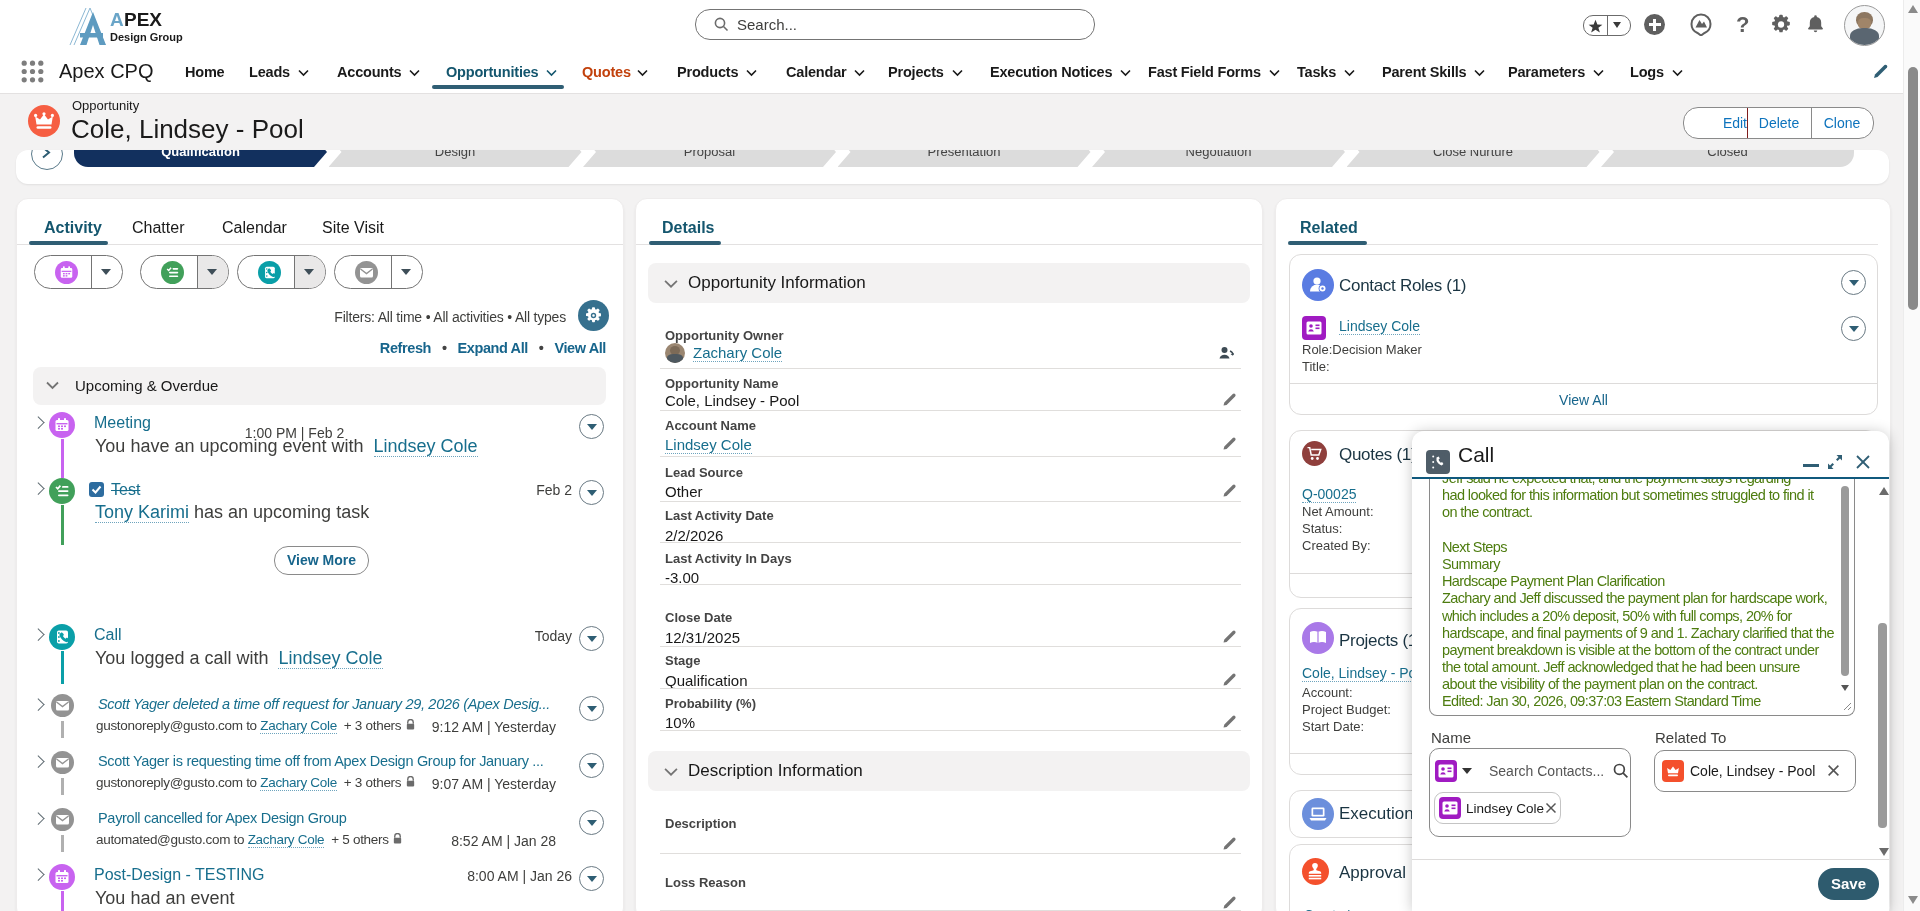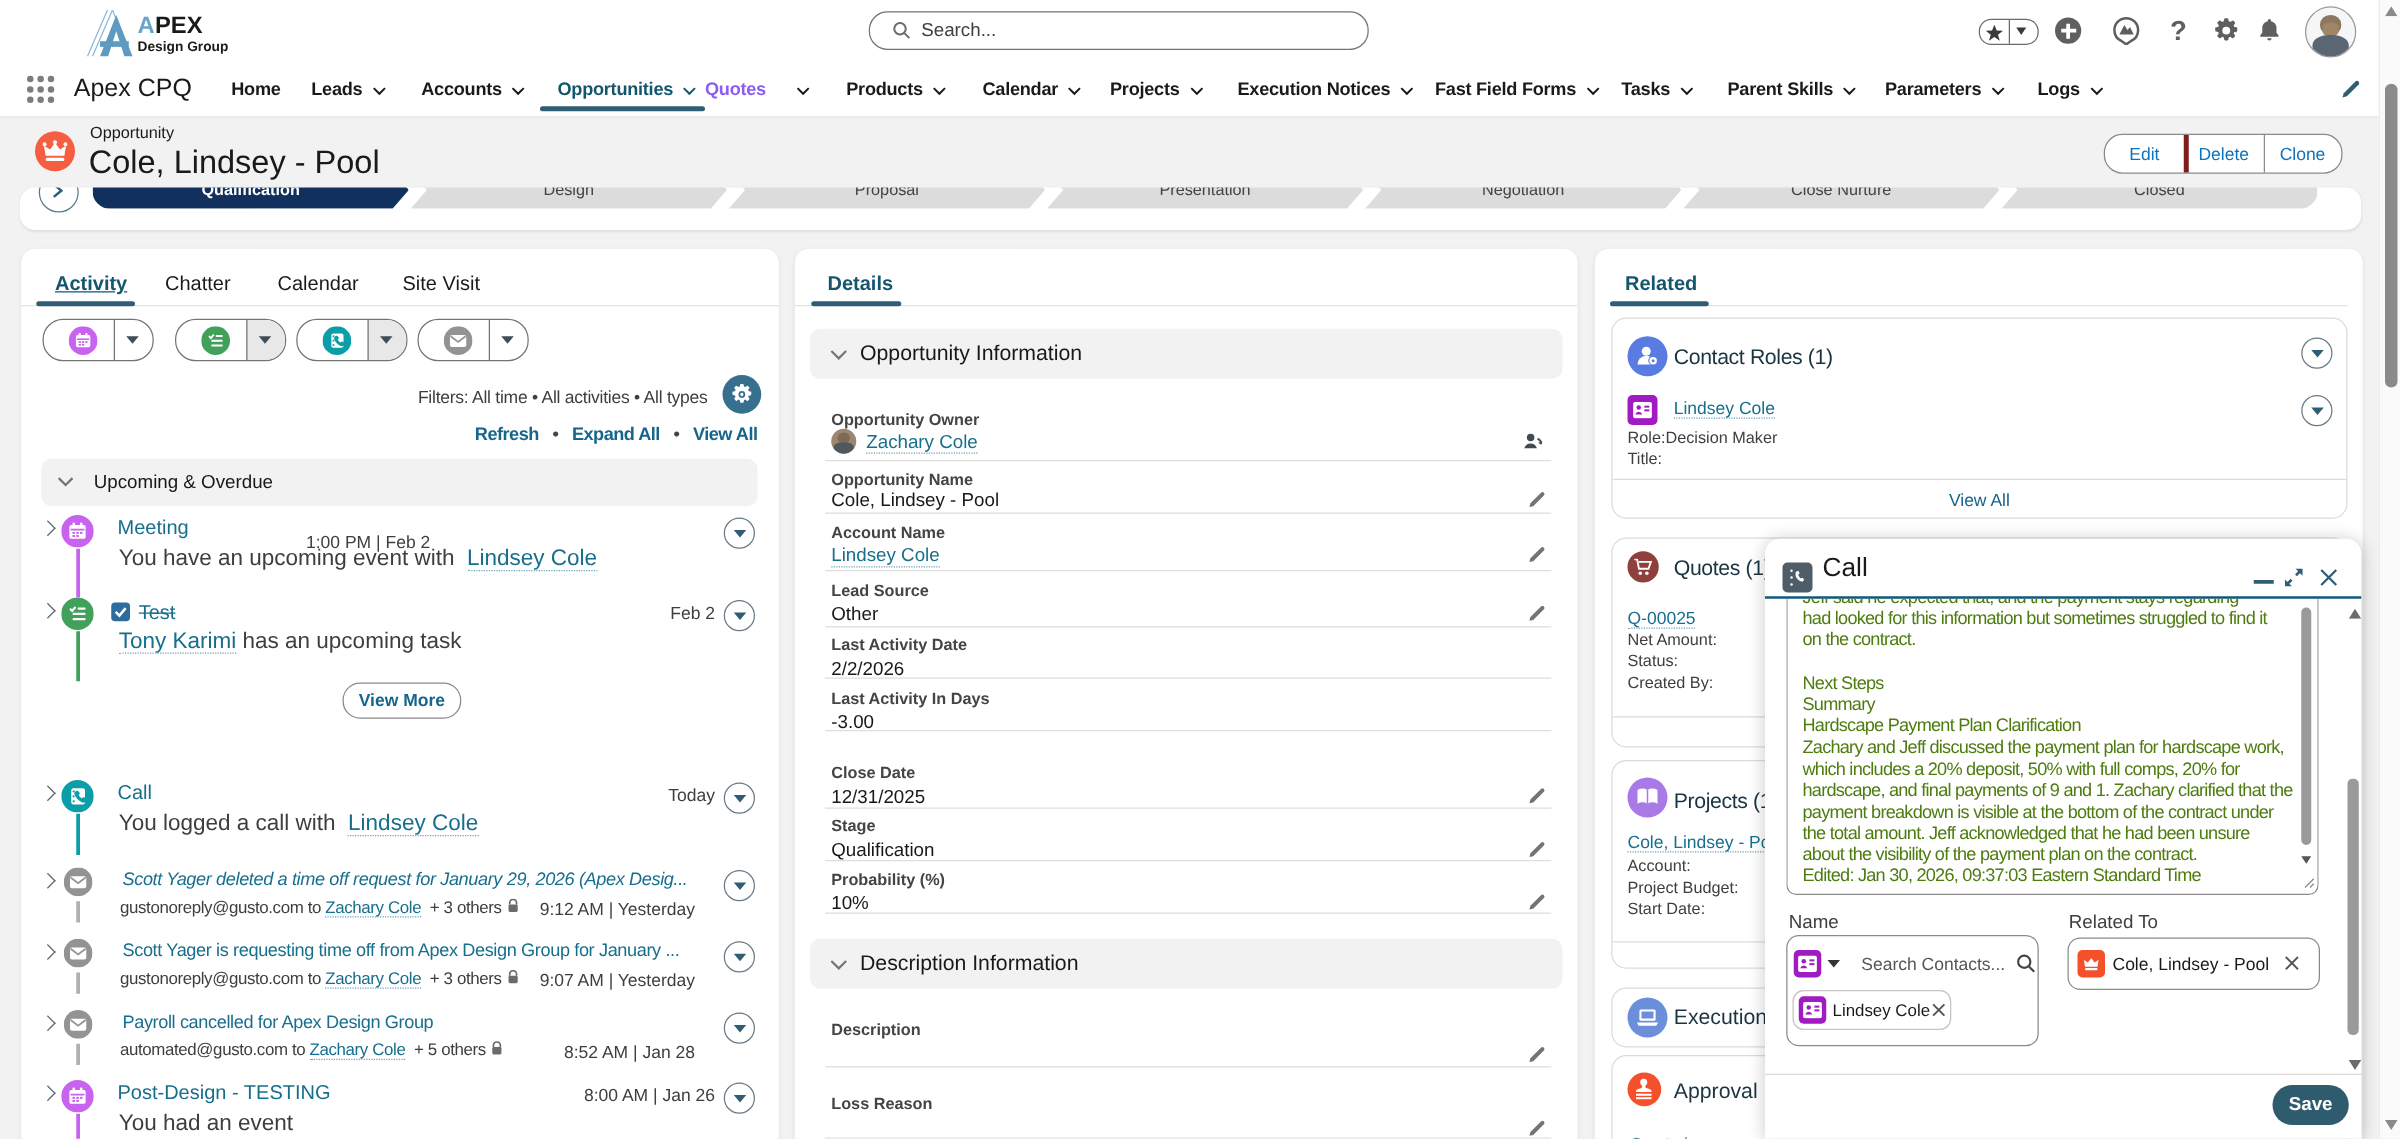--- a/index.html
+++ b/index.html
@@ -100,21 +100,21 @@
       <path d="M1 1.5 L5.5 6 L10 1.5" fill="none" stroke="#1a1a1a" stroke-width="1.6"></path>
     </svg>
     <span style="position:absolute;left:337px;top:0;color:#1a1a1a;">Accounts</span>
     <svg style="position: absolute; left: 409px; top: 5px;" width="11" height="8" viewBox="0 0 11 8">
       <path d="M1 1.5 L5.5 6 L10 1.5" fill="none" stroke="#1a1a1a" stroke-width="1.6"></path>
     </svg>
     <span style="position:absolute;left:446px;top:0;color:#14566e;">Opportunities</span>
     <svg style="position: absolute; left: 546px; top: 5px;" width="11" height="8" viewBox="0 0 11 8">
       <path d="M1 1.5 L5.5 6 L10 1.5" fill="none" stroke="#14566e" stroke-width="1.6"></path>
     </svg>
-    <span style="position:absolute;left:564px;top:0;color:#8b5cf6;">Quotes</span>
+    <span style="position:absolute;left:582px;top:0;color:#c2410c;">Quotes</span>
     <svg style="position: absolute; left: 637px; top: 5px;" width="11" height="8" viewBox="0 0 11 8">
       <path d="M1 1.5 L5.5 6 L10 1.5" fill="none" stroke="#1a1a1a" stroke-width="1.6"></path>
     </svg>
     <span style="position:absolute;left:677px;top:0;color:#1a1a1a;">Products</span>
     <svg style="position:absolute;left:746px;top:5px;" width="11" height="8" viewBox="0 0 11 8">
       <path d="M1 1.5 L5.5 6 L10 1.5" fill="none" stroke="#1a1a1a" stroke-width="1.6"></path>
     </svg>
     <span style="position:absolute;left:786px;top:0;color:#1a1a1a;">Calendar</span>
     <svg style="position: absolute; left: 854px; top: 5px;" width="11" height="8" viewBox="0 0 11 8">
       <path d="M1 1.5 L5.5 6 L10 1.5" fill="none" stroke="#1a1a1a" stroke-width="1.6"></path>
@@ -159,21 +159,21 @@
     <path d="M2.5 12.5 L1.2 4.5 L6 7.5 L10 2.2 L14 7.5 L18.8 4.5 L17.5 12.5 Z" fill="#fff"></path>
     <circle cx="1.6" cy="3.4" r="1.6" fill="#fff"></circle>
       <circle cx="10" cy="1.8" r="1.6" fill="#fff"></circle>
       <circle cx="18.4" cy="3.4" r="1.6" fill="#fff"></circle>
     <rect x="2.5" y="14.2" width="15" height="2.6" rx="1.3" fill="#fff"></rect>
   </svg>
 </div>
 <div class="abs" style="left:72px;top:98px;font-size:13px;color:#1a1a1a;">Opportunity</div>
 <div class="abs" style="left:71px;top:114px;font-size:26px;color:#1a1a1a;">Cole, Lindsey - Pool</div>
 <div class="abs" style="left:1683px;top:107px;width:189px;height:30px;border:1px solid #8a8a8a;border-radius:15px;background:#fff;font-size:14px;color:#0d73bd;">
-  <div class="abs" style="left:0;top:0;width:63px;height:30px;line-height:30px;text-align:center;border-right:4px solid #7f1d1d;">Edit</div>
+  <div class="abs" style="left:0;top:0;width:63px;height:30px;line-height:30px;text-align:right;border-right:1px solid #7f1d1d;">Edit</div>
   <div class="abs" style="left:63px;top:0;width:64px;height:30px;line-height:30px;text-align:center;border-right:1px solid #8a8a8a;">Delete</div>
   <div class="abs" style="left:127px;top:0;width:62px;height:30px;line-height:30px;text-align:center;">Clone</div>
 </div>
 
 <div class="abs" style="left:16px;top:150px;width:1873px;height:34px;background:#fff;border-radius:12px;box-shadow:0 1px 2px rgba(0,0,0,.08);overflow:hidden;">
   <div class="abs" style="left:15px;top:-12px;width:30px;height:30px;border-radius:50%;border:1.5px solid #5a7a8a;background:#fff;">
     <svg class="abs" style="left:9px;top:7px;" width="10" height="13" viewBox="0 0 10 13">
         <path d="M2 1.5 L8 6.5 L2 11.5" fill="none" stroke="#2f5e74" stroke-width="2"></path>
       </svg>
   </div>
@@ -182,21 +182,21 @@
       <div style="position:absolute;left:254.5px;top:0;width:253px;height:30px;background:#dcdcdc;clip-path:polygon(0 0,calc(100% - 13px) 0,100% 50%,calc(100% - 13px) 100%,0 100%,13px 50%);color:#444;font-size:13px;font-weight:normal;text-align:center;line-height:30px;">Design</div>
       <div style="position:absolute;left:509px;top:0;width:253px;height:30px;background:#dcdcdc;clip-path:polygon(0 0,calc(100% - 13px) 0,100% 50%,calc(100% - 13px) 100%,0 100%,13px 50%);color:#444;font-size:13px;font-weight:normal;text-align:center;line-height:30px;">Proposal</div>
       <div style="position:absolute;left:763.5px;top:0;width:253px;height:30px;background:#dcdcdc;clip-path:polygon(0 0,calc(100% - 13px) 0,100% 50%,calc(100% - 13px) 100%,0 100%,13px 50%);color:#444;font-size:13px;font-weight:normal;text-align:center;line-height:30px;">Presentation</div>
       <div style="position:absolute;left:1018px;top:0;width:253px;height:30px;background:#dcdcdc;clip-path:polygon(0 0,calc(100% - 13px) 0,100% 50%,calc(100% - 13px) 100%,0 100%,13px 50%);color:#444;font-size:13px;font-weight:normal;text-align:center;line-height:30px;">Negotiation</div>
       <div style="position:absolute;left:1527px;top:0;width:253px;height:30px;background:#dcdcdc;border-radius:0 14px 14px 0;clip-path:polygon(0 0,100% 0,100% 100%,0 100%,13px 50%);color:#444;font-size:13px;font-weight:normal;text-align:center;line-height:30px;">Closed</div>
       <div style="position:absolute;left:1272.5px;top:0;width:253px;height:30px;background:#dcdcdc;clip-path:polygon(0 0,calc(100% - 13px) 0,100% 50%,calc(100% - 13px) 100%,0 100%,13px 50%);color:#444;font-size:13px;font-weight:normal;text-align:center;line-height:30px;">Close Nurture</div>
     </div>
 </div>
 
 <div class="card" style="left:16px;top:198px;width:606px;height:720px;overflow:hidden;">
-  <div class="abs" style="left:27px;top:20px;font-size:16px;font-weight:bold;color:#14566e;text-decoration:underline;">Activity</div>
+  <div class="abs" style="left:27px;top:20px;font-size:16px;font-weight:bold;color:#14566e;">Activity</div>
   <div class="abs" style="left:115px;top:20px;font-size:16px;color:#1a1a1a;">Chatter</div>
   <div class="abs" style="left:205px;top:20px;font-size:16px;color:#1a1a1a;">Calendar</div>
   <div class="abs" style="left:305px;top:20px;font-size:16px;color:#1a1a1a;">Site Visit</div>
   <div class="abs" style="left:0px;top:45px;width:606px;border-bottom:1px solid #e3e1e1;"></div>
   <div class="abs" style="left:12px;top:42px;width:79px;height:4px;background:#2f5e74;border-radius:2px;"></div>
   <div id="splitbtns">
       <div class="abs" style="left:17px;top:56px;width:87px;height:32px;border:1px solid #747474;border-radius:16.5px;background:#fff;overflow:hidden;">
         <div class="abs" style="left:20px;top:4.5px;">
           <svg width="23" height="23" viewBox="0 0 26 26">
             <circle cx="13" cy="13" r="13" fill="#c863f0"></circle>

